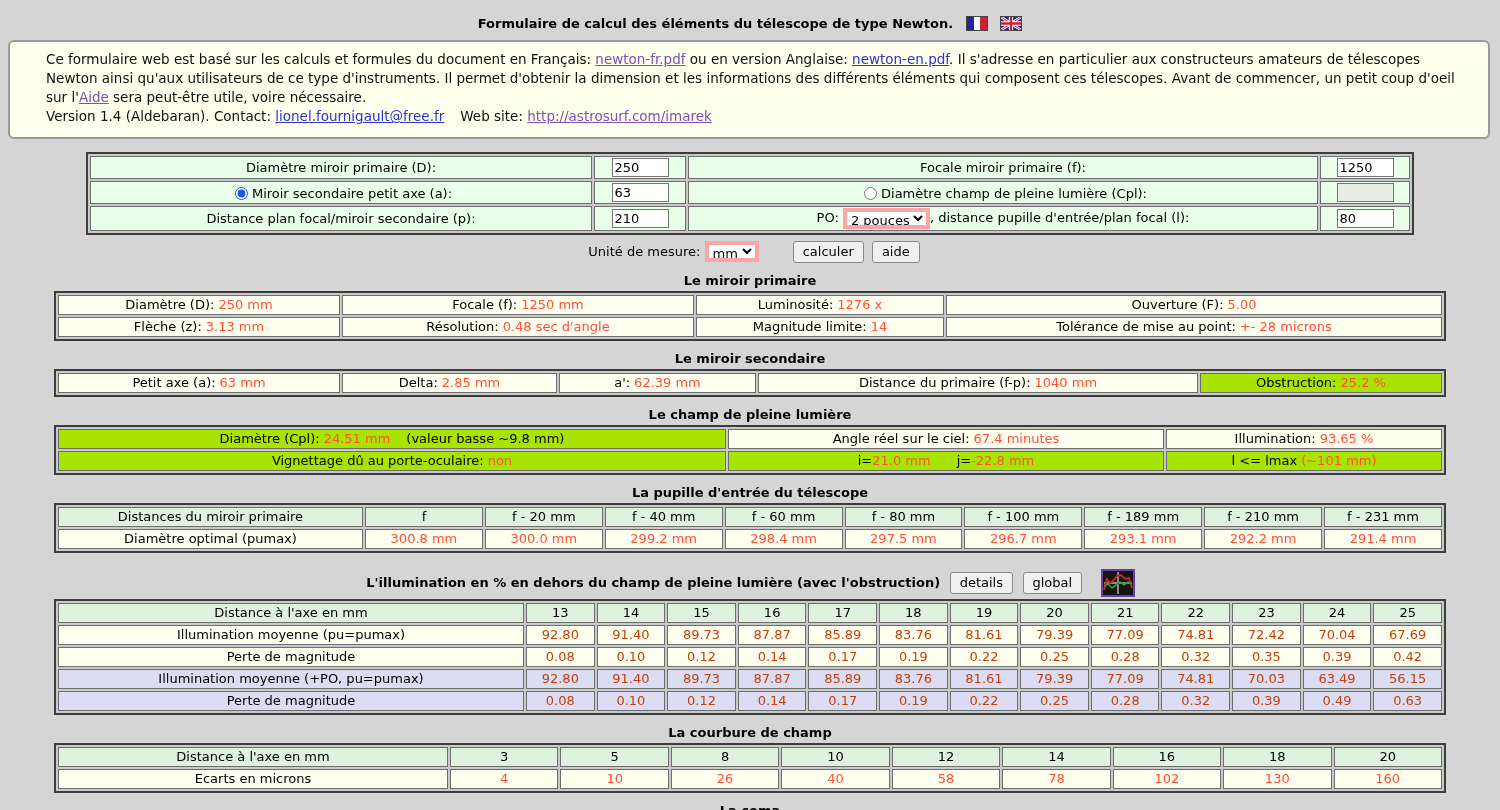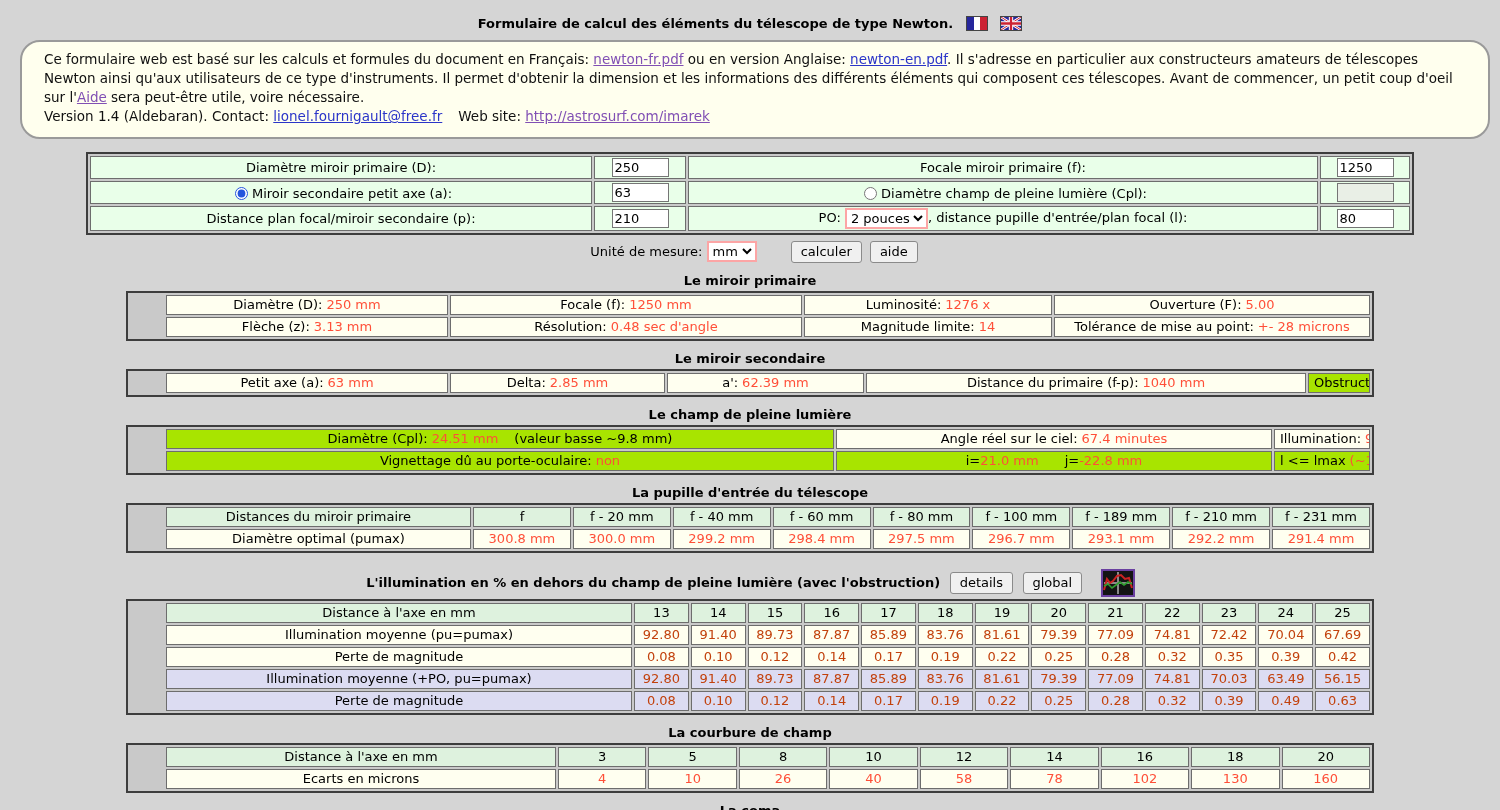--- a/index.html
+++ b/index.html
@@ -8,25 +8,25 @@
     width:1500px; height:810px;
     background:#d5d5d5;
     font-family:"DejaVu Sans","Liberation Sans",sans-serif;
     font-size:13px; color:#000;
     overflow:hidden;
   }
   .page-title { text-align:center; font-weight:bold; font-size:13px; padding-top:16px; }
   .flag { display:inline-block; vertical-align:-2px; margin-left:8px; border:1px solid #444; line-height:0; cursor:pointer; }
 
   .intro {
-    margin:9px 10px 13px 20px;
+    margin:9px 10px 13px 8px;
     background:#ffffee;
     border:2px solid #9a9a9a;
-    border-radius:20px;
-    padding:8px 22px 10px 22px;
+    border-radius:6px;
+    padding:8px 22px 10px 36px;
     font-size:13.5px; line-height:1.42; color:#101010;
   }
   a { text-decoration:underline; cursor:pointer; }
   .lk-blue { color:#2b35c8; }
   .lk-purple { color:#8150b4; }
 
   
   table.t {
     border-collapse:separate; border-spacing:2px;
     border:2px solid #3d3d3d;
@@ -50,35 +50,35 @@
   input.txt {
     width:57px; height:19px;
     border:1px solid #757575;
     font:13px "DejaVu Sans","Liberation Sans",sans-serif;
     padding:1px 2px; background:#fff; vertical-align:middle;
   }
   input.txt:disabled { background:#e9efe6; }
   input[type=radio] { vertical-align:-2px; accent-color:#2456dd; margin-right:4px; }
   select {
     font:13px "DejaVu Sans","Liberation Sans",sans-serif;
-    height:21px; border:2px solid #fca5a5; background:#fff; vertical-align:middle;
+    height:21px; border:4px solid #fca5a5; background:#fff; vertical-align:middle;text-decoration:underline;
   }
   button {
     font:13px "DejaVu Sans","Liberation Sans",sans-serif;
     background:#f0f0f0; border:1px solid #8a8a8a; border-radius:3px;
     padding:2px 9px; height:22px; cursor:pointer; vertical-align:middle;
   }
   .unit-row { text-align:center; margin:6px 0 6px 0;padding-left:8px; }
   .unit-row .sp { margin-left:26px; }
   .unit-row button { margin-left:4px; }
 
   .sec-h { text-align:center; font-weight:bold; font-size:13px; margin:10px 0 3px 0; }
 
   
-  .res { width:1248px;padding-left:36px; }
+  .res { width:1392px; }
   .res td { background:#fffff0; }
   td.green { background:#a8e400; }
   tr.hdr-row td { background:#def2de; }
   td.lbl { text-align:left; }
   tr.lav td { background:#dcdcf2; }
 
   .v { color:#ff4f38; margin-left:4px; }
   .v0 { color:#ff4f38; }
   .vb { color:#c2410c; }
   .note { margin-left:16px; }

